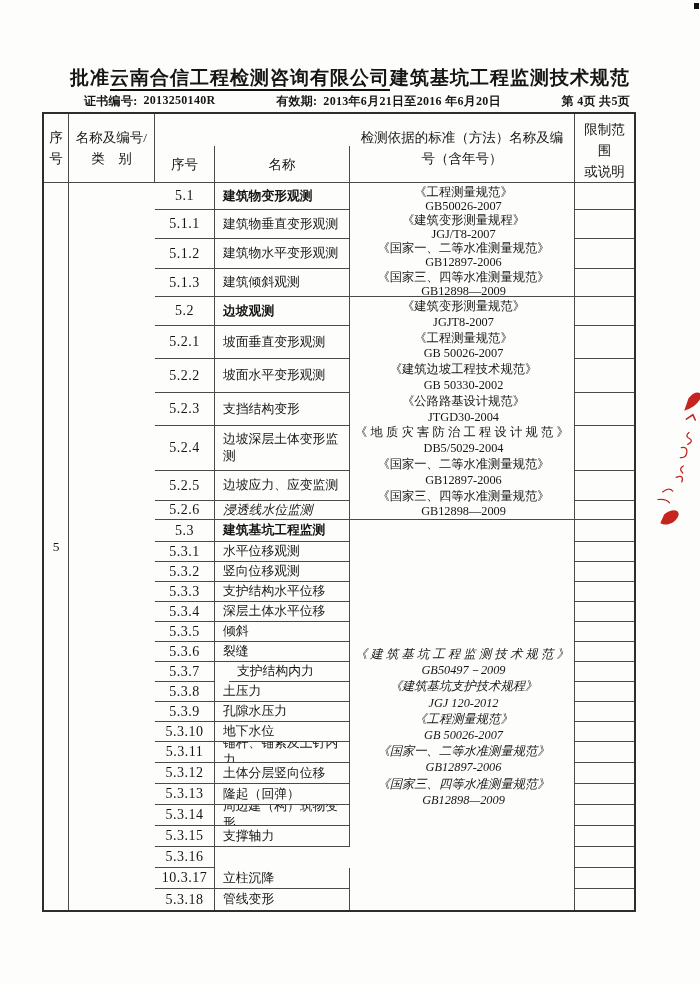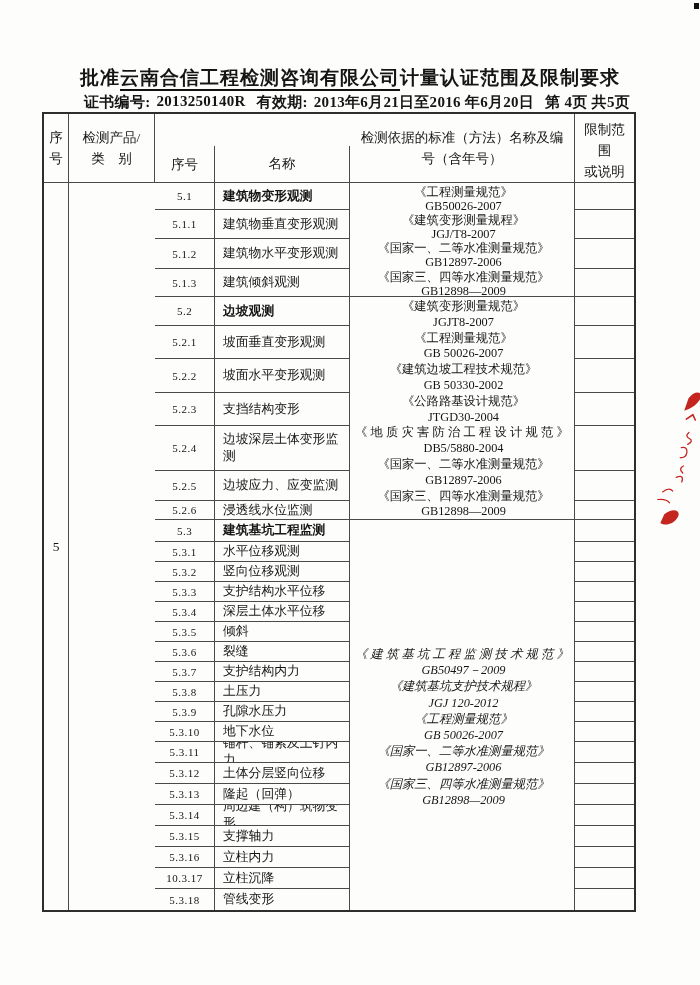--- a/index.html
+++ b/index.html
@@ -10,40 +10,40 @@
   }
   .speck{position:absolute; top:3px; right:1px; width:5px; height:6px; background:#111;}
   .doc-title{
     position:absolute; top:65px; left:0; right:0; text-align:center;
     font-size:19px; font-weight:bold; letter-spacing:1px; white-space:nowrap;
   }
   .doc-title .u{border-bottom:2px solid #111; padding-bottom:1px;}
   .cert-line{
     position:absolute; top:93px; left:84px; right:70px;
     display:flex; justify-content:space-between; align-items:baseline;
-    font-size:15px; font-weight:600; letter-spacing:.3px; white-space:nowrap;
+    font-size:12px; font-weight:600; letter-spacing:.3px; white-space:nowrap;
   }
   .cert-line .grp{display:flex; gap:6px;}
   .table{
     position:absolute; left:42px; top:112px;
     display:grid;
     grid-template-columns:25px 86px 60px 135px 225px 59px;
     border:2px solid #2e2e2e; background:#fdfdfb;
   }
   .cell{
     border-right:1px solid #4a4a4a; border-bottom:1px solid #4a4a4a;
     display:flex; align-items:center; justify-content:center;
     font-size:13px; overflow:hidden; box-sizing:border-box;
   }
   .no-r{border-right:none!important;}
   .no-b{border-bottom:none!important;}
   .hdr{font-size:13.5px; text-align:center; flex-direction:column; line-height:21px;}
   .hdr-wrap{padding:2px 8px; line-height:21px;}
   .left{justify-content:flex-start; padding-left:8px;}
-  .num{font-size:11px; letter-spacing:.5px;}
+  .num{font-size:14px; letter-spacing:.5px;}
   .name{font-size:12.8px; line-height:17px; padding-right:4px;}
   .b{font-weight:bold;}
   .prod{flex-direction:column; line-height:22px; font-size:13.2px; text-align:center;}
   .seq-body{font-size:13.5px;}
   .std{flex-direction:column; align-items:center; justify-content:flex-start; padding:2px 2px 0 5px;}
   .std-line{white-space:nowrap; font-size:12.3px;}
   .std-g1 .std-line{line-height:14.1px;}
   .std-g2 .std-line{line-height:15.8px;}
   .std-g3{justify-content:center; transform:none; padding-top:24px;}
   .std-g3 .std-line{line-height:16.2px;}
@@ -51,21 +51,21 @@
   .stamp{position:absolute; top:385px; right:0; width:52px; height:150px; pointer-events:none;}
 </style>
 </head>
 <body>
 
 <div class="page">
 
   <div class="speck"></div>
 
   <div class="doc-title">
-    <span>批准</span><span class="u">云南合信工程检测咨询有限公司</span><span>计量认证范围及限制要求</span>
+    <span>批准</span><span class="u">云南合信工程检测咨询有限公司</span><span>建筑基坑工程监测技术规范</span>
   </div>
 
   <div class="cert-line">
     <span class="grp">
       <span>证书编号:</span>
       <span>2013250140R</span>
     </span>
     <span class="grp">
       <span>有效期:</span>
       <span>2013年6月21日至2016 年6月20日</span>
@@ -73,27 +73,27 @@
     <span>第 4页 共5页</span>
   </div>
 
   <div class="table" id="certTable" style="grid-template-rows: 32px 37px 27px 29px 30px 28px 29px 33px 34px 33px 45px 30px 19px 22px 20px 20px 20px 20px 20px 20px 20px 20px 20px 20px 21px 21px 21px 21px 21px 21px 21px 21px;">
 
     <div class="cell hdr" style="grid-column:1;grid-row:1/3;">
       <span>序</span>
       <span>号</span>
     </div>
     <div class="cell hdr" style="grid-column:2;grid-row:1/3;">
-      <span>检测产品/</span>
+      <span>名称及编号/</span>
       <span>类　别</span>
     </div>
     <div class="cell hdr" style="grid-column:3;grid-row:2;">
       <span>序号</span>
     </div>
-    <div class="cell hdr" style="grid-column:4;grid-row:2;font-family:Liberation Mono, monospace;">
+    <div class="cell hdr" style="grid-column:4;grid-row:2;">
       <span>名称</span>
     </div>
     <div class="cell hdr" style="grid-column:5;grid-row:1/3;">
       <div class="hdr-wrap">检测依据的标准（方法）名称及编号（含年号）</div>
     </div>
     <div class="cell hdr no-r" style="grid-column:6;grid-row:1/3;justify-content:flex-end;">
       <span>限制范</span>
       <span>围</span>
       <span>或说明</span>
     </div>
@@ -133,33 +133,33 @@
       <div class="cell num" style="grid-area: 10 / 3 / 11;">5.2.3</div>
       <div class="cell left name" style="grid-area: 10 / 4 / 11;">支挡结构变形</div>
       <div class="cell no-r" style="grid-area: 10 / 6 / 11;"></div>
       <div class="cell num" style="grid-area: 11 / 3 / 12;">5.2.4</div>
       <div class="cell left name" style="grid-area: 11 / 4 / 12;">边坡深层土体变形监测</div>
       <div class="cell no-r" style="grid-area: 11 / 6 / 12;"></div>
       <div class="cell num" style="grid-area: 12 / 3 / 13;">5.2.5</div>
       <div class="cell left name" style="grid-area: 12 / 4 / 13;">边坡应力、应变监测</div>
       <div class="cell no-r" style="grid-area: 12 / 6 / 13;"></div>
       <div class="cell num" style="grid-area: 13 / 3 / 14;">5.2.6</div>
-      <div class="cell left name" style="grid-area: 13 / 4 / 14;">浸透线水位监测</div>
+      <div class="cell left name" style="grid-area: 13 / 4 / 14; font-style: italic;">浸透线水位监测</div>
       <div class="cell no-r" style="grid-area: 13 / 6 / 14;"></div>
       <div class="cell std std-g2" style="grid-area: 7 / 5 / 14;">
         <div class="std-line">《建筑变形测量规范》</div>
         <div class="std-line">JGJT8-2007</div>
         <div class="std-line">《工程测量规范》</div>
         <div class="std-line">GB 50026-2007</div>
         <div class="std-line">《建筑边坡工程技术规范》</div>
         <div class="std-line">GB 50330-2002</div>
         <div class="std-line">《公路路基设计规范》</div>
         <div class="std-line">JTGD30-2004</div>
         <div class="std-line spaced">《地质灾害防治工程设计规范》</div>
-        <div class="std-line">DB5/5880-2004</div>
+        <div class="std-line">DB5/5029-2004</div>
         <div class="std-line">《国家一、二等水准测量规范》</div>
         <div class="std-line">GB12897-2006</div>
         <div class="std-line">《国家三、四等水准测量规范》</div>
         <div class="std-line">GB12898—2009</div>
       </div>
       <div class="cell num" style="grid-area: 14 / 3 / 15;">5.3</div>
       <div class="cell left name b" style="grid-area: 14 / 4 / 15;">建筑基坑工程监测</div>
       <div class="cell no-r" style="grid-area: 14 / 6 / 15;"></div>
       <div class="cell num" style="grid-area: 15 / 3 / 16;">5.3.1</div>
       <div class="cell left name" style="grid-area: 15 / 4 / 16;">水平位移观测</div>
@@ -173,21 +173,21 @@
       <div class="cell num" style="grid-area: 18 / 3 / 19;">5.3.4</div>
       <div class="cell left name" style="grid-area: 18 / 4 / 19;">深层土体水平位移</div>
       <div class="cell no-r" style="grid-area: 18 / 6 / 19;"></div>
       <div class="cell num" style="grid-area: 19 / 3 / 20;">5.3.5</div>
       <div class="cell left name" style="grid-area: 19 / 4 / 20;">倾斜</div>
       <div class="cell no-r" style="grid-area: 19 / 6 / 20;"></div>
       <div class="cell num" style="grid-area: 20 / 3 / 21;">5.3.6</div>
       <div class="cell left name" style="grid-area: 20 / 4 / 21;">裂缝</div>
       <div class="cell no-r" style="grid-area: 20 / 6 / 21;"></div>
       <div class="cell num" style="grid-area: 21 / 3 / 22;">5.3.7</div>
-      <div class="cell left name" style="grid-area: 21 / 4 / 22;">支护结构内力</div>
+      <div class="cell left name" style="grid-area: 21 / 4 / 22; margin-left: 14px;">支护结构内力</div>
       <div class="cell no-r" style="grid-area: 21 / 6 / 22;"></div>
       <div class="cell num" style="grid-area: 22 / 3 / 23;">5.3.8</div>
       <div class="cell left name" style="grid-area: 22 / 4 / 23;">土压力</div>
       <div class="cell no-r" style="grid-area: 22 / 6 / 23;"></div>
       <div class="cell num" style="grid-area: 23 / 3 / 24;">5.3.9</div>
       <div class="cell left name" style="grid-area: 23 / 4 / 24;">孔隙水压力</div>
       <div class="cell no-r" style="grid-area: 23 / 6 / 24;"></div>
       <div class="cell num" style="grid-area: 24 / 3 / 25;">5.3.10</div>
       <div class="cell left name" style="grid-area: 24 / 4 / 25;">地下水位</div>
       <div class="cell no-r" style="grid-area: 24 / 6 / 25;"></div>
@@ -200,21 +200,20 @@
       <div class="cell num" style="grid-area: 27 / 3 / 28;">5.3.13</div>
       <div class="cell left name" style="grid-area: 27 / 4 / 28;">隆起（回弹）</div>
       <div class="cell no-r" style="grid-area: 27 / 6 / 28;"></div>
       <div class="cell num" style="grid-area: 28 / 3 / 29;">5.3.14</div>
       <div class="cell left name" style="grid-area: 28 / 4 / 29;">周边建（构）筑物变形</div>
       <div class="cell no-r" style="grid-area: 28 / 6 / 29;"></div>
       <div class="cell num" style="grid-area: 29 / 3 / 30;">5.3.15</div>
       <div class="cell left name" style="grid-area: 29 / 4 / 30;">支撑轴力</div>
       <div class="cell no-r" style="grid-area: 29 / 6 / 30;"></div>
       <div class="cell num" style="grid-area: 30 / 3 / 31;">5.3.16</div>
-      <div class="cell left name" style="grid-area: 30 / 4 / 31;">立柱内力</div>
       <div class="cell no-r" style="grid-area: 30 / 6 / 31;"></div>
       <div class="cell num" style="grid-area: 31 / 3 / 32;">10.3.17</div>
       <div class="cell left name" style="grid-area: 31 / 4 / 32;">立柱沉降</div>
       <div class="cell no-r" style="grid-area: 31 / 6 / 32;"></div>
       <div class="cell num no-b" style="grid-area: 32 / 3 / 33;">5.3.18</div>
       <div class="cell left name no-b" style="grid-area: 32 / 4 / 33;">管线变形</div>
       <div class="cell no-r no-b" style="grid-area: 32 / 6 / 33;"></div>
       <div class="cell std std-g3 no-b" style="grid-area: 14 / 5 / 33; font-style: italic;">
         <div class="std-line spaced">《建筑基坑工程监测技术规范》</div>
         <div class="std-line">GB50497－2009</div>

